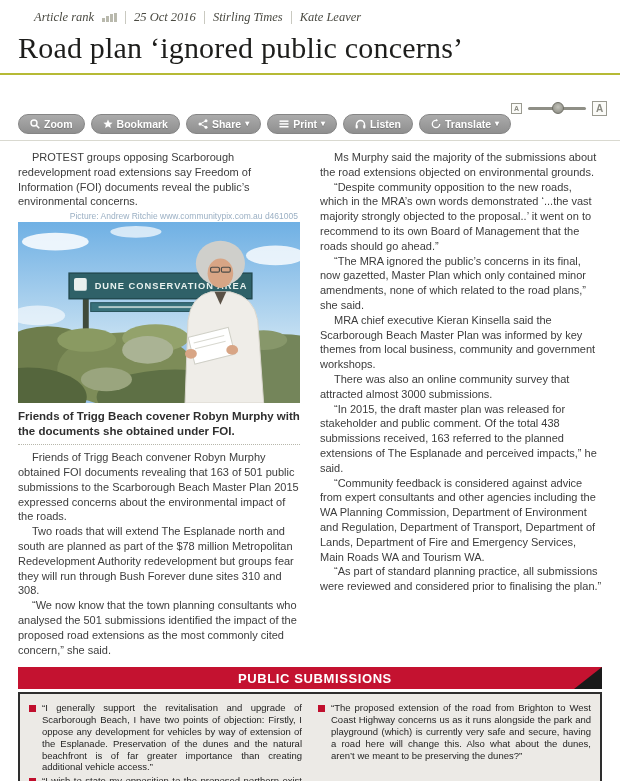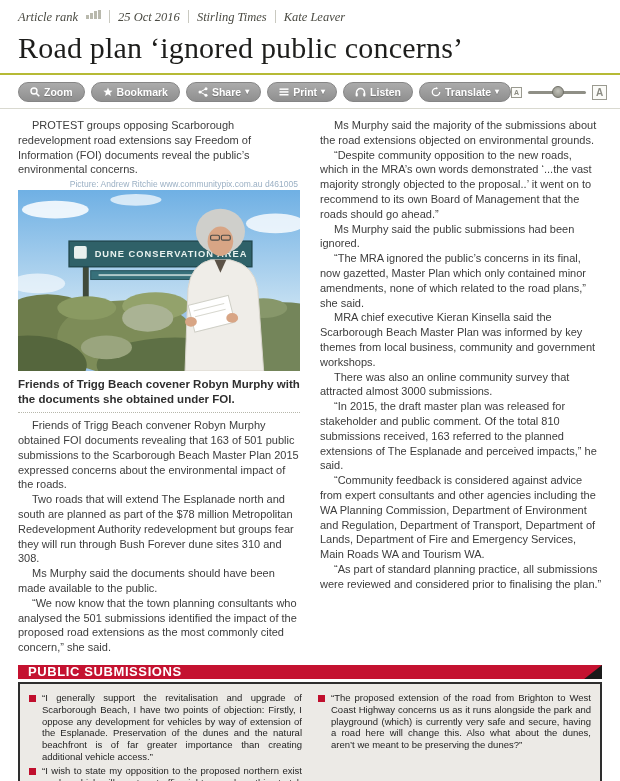--- a/index.html
+++ b/index.html
@@ -4,21 +4,21 @@
 <style>
   * { margin:0; padding:0; box-sizing:border-box; }
   html,body { background:#fff; }
   .page {
     width:620px; height:781px; margin:0 auto; background:#fff;
     font-family:"Liberation Sans", sans-serif; color:#3c3c3c;
     overflow:hidden; position:relative;
   }
   
   .meta-row {
-    padding:10px 18px 0 18px; display:flex; gap:8px;
+    padding:10px 18px 0 34px; display:flex; align-items:center; gap:8px;
     font-family:"Liberation Serif", serif; font-style:italic;
     font-size:12.5px; color:#4a4a42;
   }
   .meta-sep { width:1px; height:13px; background:#c9c9c0; display:inline-block; }
   .rank-bars { display:inline-flex; align-items:flex-end; gap:1px; height:9px; }
   .rank-bars i { width:3px; background:#b9b9ad; display:inline-block; }
   .rank-bars i:nth-child(1){height:4px}.rank-bars i:nth-child(2){height:6px}
   .rank-bars i:nth-child(3){height:8px}.rank-bars i:nth-child(4){height:9px}
   h1.headline {
     font-family:Liberation Serif, serif; font-weight:500;
@@ -32,20 +32,21 @@
     border-bottom:1px solid #d9d9d0;
   }
   .tb-group { display:flex; gap:6px; flex:1; }
   .tb-btn {
     display:inline-flex; align-items:center; gap:4px;
     background:linear-gradient(#ababab,#8f8f8f);
     border:1px solid #858585; border-radius:10px;
     color:#fff; font-family:"Liberation Sans",sans-serif;
     font-size:10.5px; font-weight:bold; padding:3px 11px; cursor:pointer;
     text-shadow:0 1px 1px rgba(0,0,0,.25);
+    margin-top:32px;
   }
   .tb-btn svg { display:block; }
   .caret { font-size:8px; line-height:8px; }
   .font-controls { display:flex; align-items:center; gap:6px; }
   .font-box {
     border:1px solid #9a9a90; color:#8b8b82; background:#fbfbf8;
     display:inline-flex; align-items:center; justify-content:center;
     font-weight:bold; cursor:pointer;
   }
   .font-box.small { width:11px; height:11px; font-size:7px; }
@@ -70,22 +71,22 @@
   }
   svg.photo { display:block; width:282px; height:181px; background:#9cc4e8; }
   .caption {
     font-weight:bold; font-size:11.5px; line-height:15px; color:#2f2f2f;
     padding:6px 0 5px 0;
   }
   .dotted-rule { border-top:1px dotted #b7b7ab; margin-bottom:5px; }
   
   .submissions { padding:10px 18px 0 18px; }
   .sub-banner {
-    position:relative; background:#c41230; height:14px;
-    display:flex; align-items:center; overflow:hidden;
+    position:relative; background:#c41230; height:22px;
+    display:flex; align-items:center; overflow:hidden;justify-content:center;
   }
   .sub-banner .title {
     color:#fff; font-weight:bold; font-size:13px; letter-spacing:.6px;
     padding-left:10px; font-family:"Liberation Sans",sans-serif;
   }
   .banner-tri {
     position:absolute; right:0; top:0; width:0; height:0;
     border-bottom:22px solid #1a1a1a; border-left:28px solid transparent;
   }
   .sub-box {
@@ -251,32 +252,30 @@
           <ellipse cx="176" cy="134" rx="6" ry="5" fill="#d8a585"></ellipse>
           <ellipse cx="218" cy="130" rx="6" ry="5" fill="#d8a585"></ellipse>
         </g>
       </svg>
 
       <p class="caption">Friends of Trigg Beach covener Robyn Murphy with the documents she obtained under FOI.</p>
       <div class="dotted-rule"></div>
 
       <p class="para">Friends of Trigg Beach convener Robyn Murphy obtained FOI documents revealing that 163 of 501 public submissions to the Scarborough Beach Master Plan 2015 expressed concerns about the environmental impact of the roads.</p>
       <p class="para">Two roads that will extend The Esplanade north and south are planned as part of the $78 million Metropolitan Redevelopment Authority redevelopment but groups fear they will run through Bush Forever dune sites 310 and 308.</p>
-      <p class="para">Ms Murphy said the documents should have been made available to the public.</p>
       <p class="para">“We now know that the town planning consultants who analysed the 501 submissions identified the impact of the proposed road extensions as the most commonly cited concern,” she said.</p>
     </div>
 
     <div class="col">
       <p class="para">Ms Murphy said the majority of the submissions about the road extensions objected on environmental grounds.</p>
       <p class="para">“Despite community opposition to the new roads, which in the MRA’s own words demonstrated ‘...the vast majority strongly objected to the proposal..’ it went on to recommend to its own Board of Management that the roads should go ahead.”</p>
-      <p class="para">Ms Murphy said the public submissions had been ignored.</p>
       <p class="para">“The MRA ignored the public’s concerns in its final, now gazetted, Master Plan which only contained minor amendments, none of which related to the road plans,” she said.</p>
       <p class="para">MRA chief executive Kieran Kinsella said the Scarborough Beach Master Plan was informed by key themes from local business, community and government workshops.</p>
       <p class="para">There was also an online community survey that attracted almost 3000 submissions.</p>
-      <p class="para">“In 2015, the draft master plan was released for stakeholder and public comment. Of the total 810 submissions received, 163 referred to the planned extensions of The Esplanade and perceived impacts,” he said.</p>
+      <p class="para">“In 2015, the draft master plan was released for stakeholder and public comment. Of the total 438 submissions received, 163 referred to the planned extensions of The Esplanade and perceived impacts,” he said.</p>
       <p class="para">“Community feedback is considered against advice from expert consultants and other agencies including the WA Planning Commission, Department of Environment and Regulation, Department of Transport, Department of Lands, Department of Fire and Emergency Services, Main Roads WA and Tourism WA.</p>
       <p class="para">“As part of standard planning practice, all submissions were reviewed and considered prior to finalising the plan.”</p>
     </div>
   </main>
 
   <section class="submissions">
     <div class="sub-banner">
       <span class="title">PUBLIC SUBMISSIONS</span>
       <span class="banner-tri"></span>
     </div>

